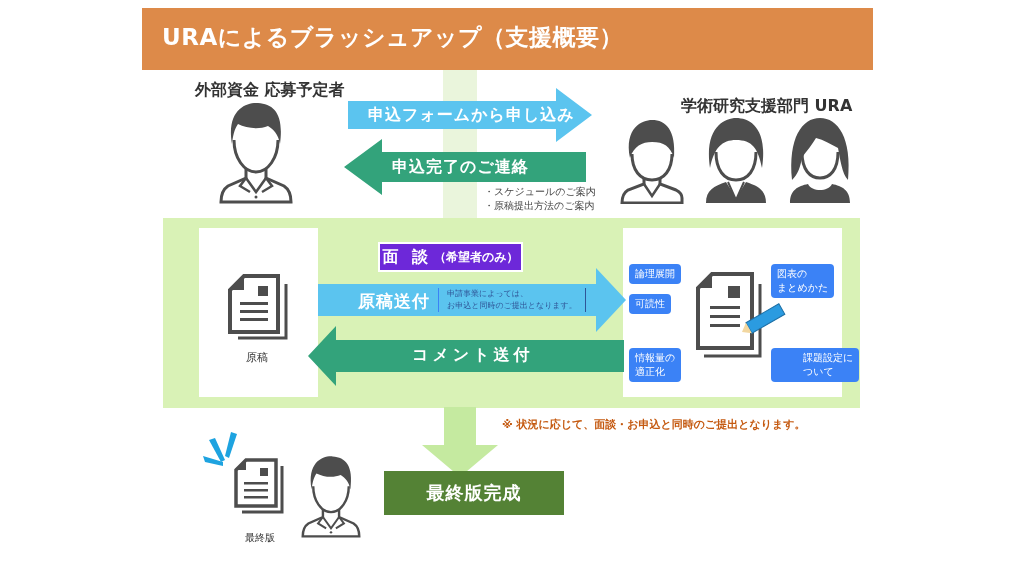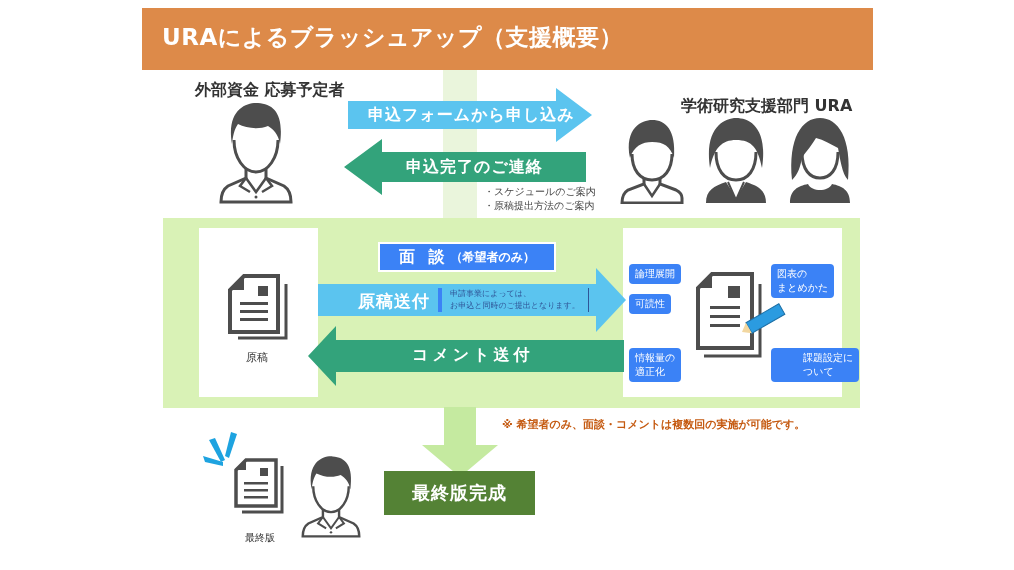--- a/index.html
+++ b/index.html
@@ -9,29 +9,29 @@
   .title-bar { left:142px; top:8px; width:731px; height:62px; background:#dd8a49; }
   .title-text { left:162px; top:22px; font-size:23px; font-weight:bold; color:#ffffff; letter-spacing:0.5px; white-space:nowrap; }
   .vband-top { left:443px; top:70px; width:34px; height:150px; background:#eaf5dc; }
   .green-panel { left:163px; top:218px; width:697px; height:190px; background:#d9f2b6; }
   .white-left { left:199px; top:228px; width:119px; height:169px; background:#ffffff; }
   .white-right { left:623px; top:228px; width:219px; height:169px; background:#ffffff; }
   .label-small { font-size:16px; font-weight:bold; color:#333; white-space:nowrap; }
   .note { font-size:10px; color:#444; white-space:nowrap; line-height:13px; }
   .arrow-svg { position:absolute; overflow:visible; }
   .arrow-text { font-size:16px; font-weight:bold; color:#fff; white-space:nowrap; letter-spacing:1px; }
-  .interview { left:378px; top:242px; width:178px; height:30px; background:#3b82f6; color:#fff;
+  .interview { left:378px; top:242px; width:145px; height:30px; background:#6d28d9; color:#fff;
                display:flex; align-items:center; justify-content:center; border:2px solid #fff; box-sizing:border-box; }
   .interview .big { font-size:16px; font-weight:bold; letter-spacing:4px; }
   .interview .small { font-size:12px; font-weight:bold; margin-left:2px; }
   .submit-note { left:438px; top:288px; font-size:8px; color:#2f5597; line-height:12px; white-space:nowrap;
-                 border-left:4px solid #3b82f6; border-right:1px solid #2f5597; padding:0 8px; }
+                 border-left:1px solid #3b82f6; border-right:1px solid #2f5597; padding:0 8px; }
   .bubble { position:absolute; background:#3b82f6; color:#fff; font-size:10px; border-radius:4px;
             padding:3px 6px; line-height:14px; white-space:nowrap; }
-  .final-box { left:384px; top:471px; width:151px; height:44px; background:#548235; color:#fff;
+  .final-box { left:384px; top:471px; width:180px; height:44px; background:#548235; color:#fff;
                font-size:18px; font-weight:bold; display:flex; align-items:center; justify-content:center; letter-spacing:1px; }
   .footnote { left:502px; top:417px; font-size:11px; font-weight:bold; color:#c55a11; white-space:nowrap; }
 </style>
 </head>
 <body>
 
 <div class="abs title-bar"></div>
 <div class="abs title-text">URAによるブラッシュアップ（支援概要）</div>
 
 <div class="abs vband-top"></div>
@@ -67,21 +67,21 @@
 </svg>
 
 <svg class="arrow-svg" style="left:348px; top:88px;" width="244" height="54" viewBox="0 0 244 54">
   <polygon points="0,13 208,13 208,0 244,27 208,54 208,41 0,41" fill="#5bc4ef"></polygon>
 </svg>
 <div class="abs arrow-text" style="left:368px; top:105px;">申込フォームから申し込み</div>
 
 <svg class="arrow-svg" style="left:344px; top:139px;" width="242" height="56" viewBox="0 0 242 56">
   <polygon points="0,28 38,0 38,13 242,13 242,43 38,43 38,56" fill="#33a37b"></polygon>
 </svg>
-<div class="abs arrow-text" style="left:406px; top:157px;font-family:Liberation Mono, monospace;">申込完了のご連絡</div>
+<div class="abs arrow-text" style="left:392px; top:157px;font-family:Liberation Mono, monospace;">申込完了のご連絡</div>
 
 <div class="abs note" style="left:484px; top:185px;">・スケジュールのご案内</div>
 <div class="abs note" style="left:484px; top:199px;">・原稿提出方法のご案内</div>
 
 <div class="abs green-panel"></div>
 <div class="abs white-left"></div>
 <div class="abs white-right"></div>
 
 <svg class="abs" style="left:228px; top:274px;" width="62" height="68" viewBox="0 0 62 68">
   <path d="M10 64 L58 64 L58 10" fill="none" stroke="#4d4d4d" stroke-width="3"></path>
@@ -139,21 +139,21 @@
 </div>
 <div class="bubble" style="left:771px; top:348px;padding-left:32px;">
   <div>課題設定に</div>
   <div>ついて</div>
 </div>
 
 <svg class="abs" style="left:422px; top:407px;" width="76" height="70" viewBox="0 0 76 70">
   <polygon points="22,0 54,0 54,38 76,38 38,70 0,38 22,38" fill="#c5eaa0"></polygon>
 </svg>
 
-<div class="abs footnote">※ 希望者のみ、面談・コメントは複数回の実施が可能です。</div>
+<div class="abs footnote">※ 状況に応じて、面談・お申込と同時のご提出となります。</div>
 
 <div class="abs final-box">最終版完成</div>
 
 <svg class="abs" style="left:203px; top:432px;" width="36" height="40" viewBox="0 0 36 40">
   <polygon points="28,0 34,2 26,26 22,24" fill="#1ea3e0"></polygon>
   <polygon points="6,8 12,6 22,28 18,30" fill="#1ea3e0"></polygon>
   <polygon points="0,24 2,30 20,34 20,30" fill="#1ea3e0"></polygon>
 </svg>
 <svg class="abs" style="left:234px; top:458px;" width="52" height="58" viewBox="0 0 52 58">
   <path d="M8 54 L48 54 L48 8" fill="none" stroke="#4d4d4d" stroke-width="3"></path>

